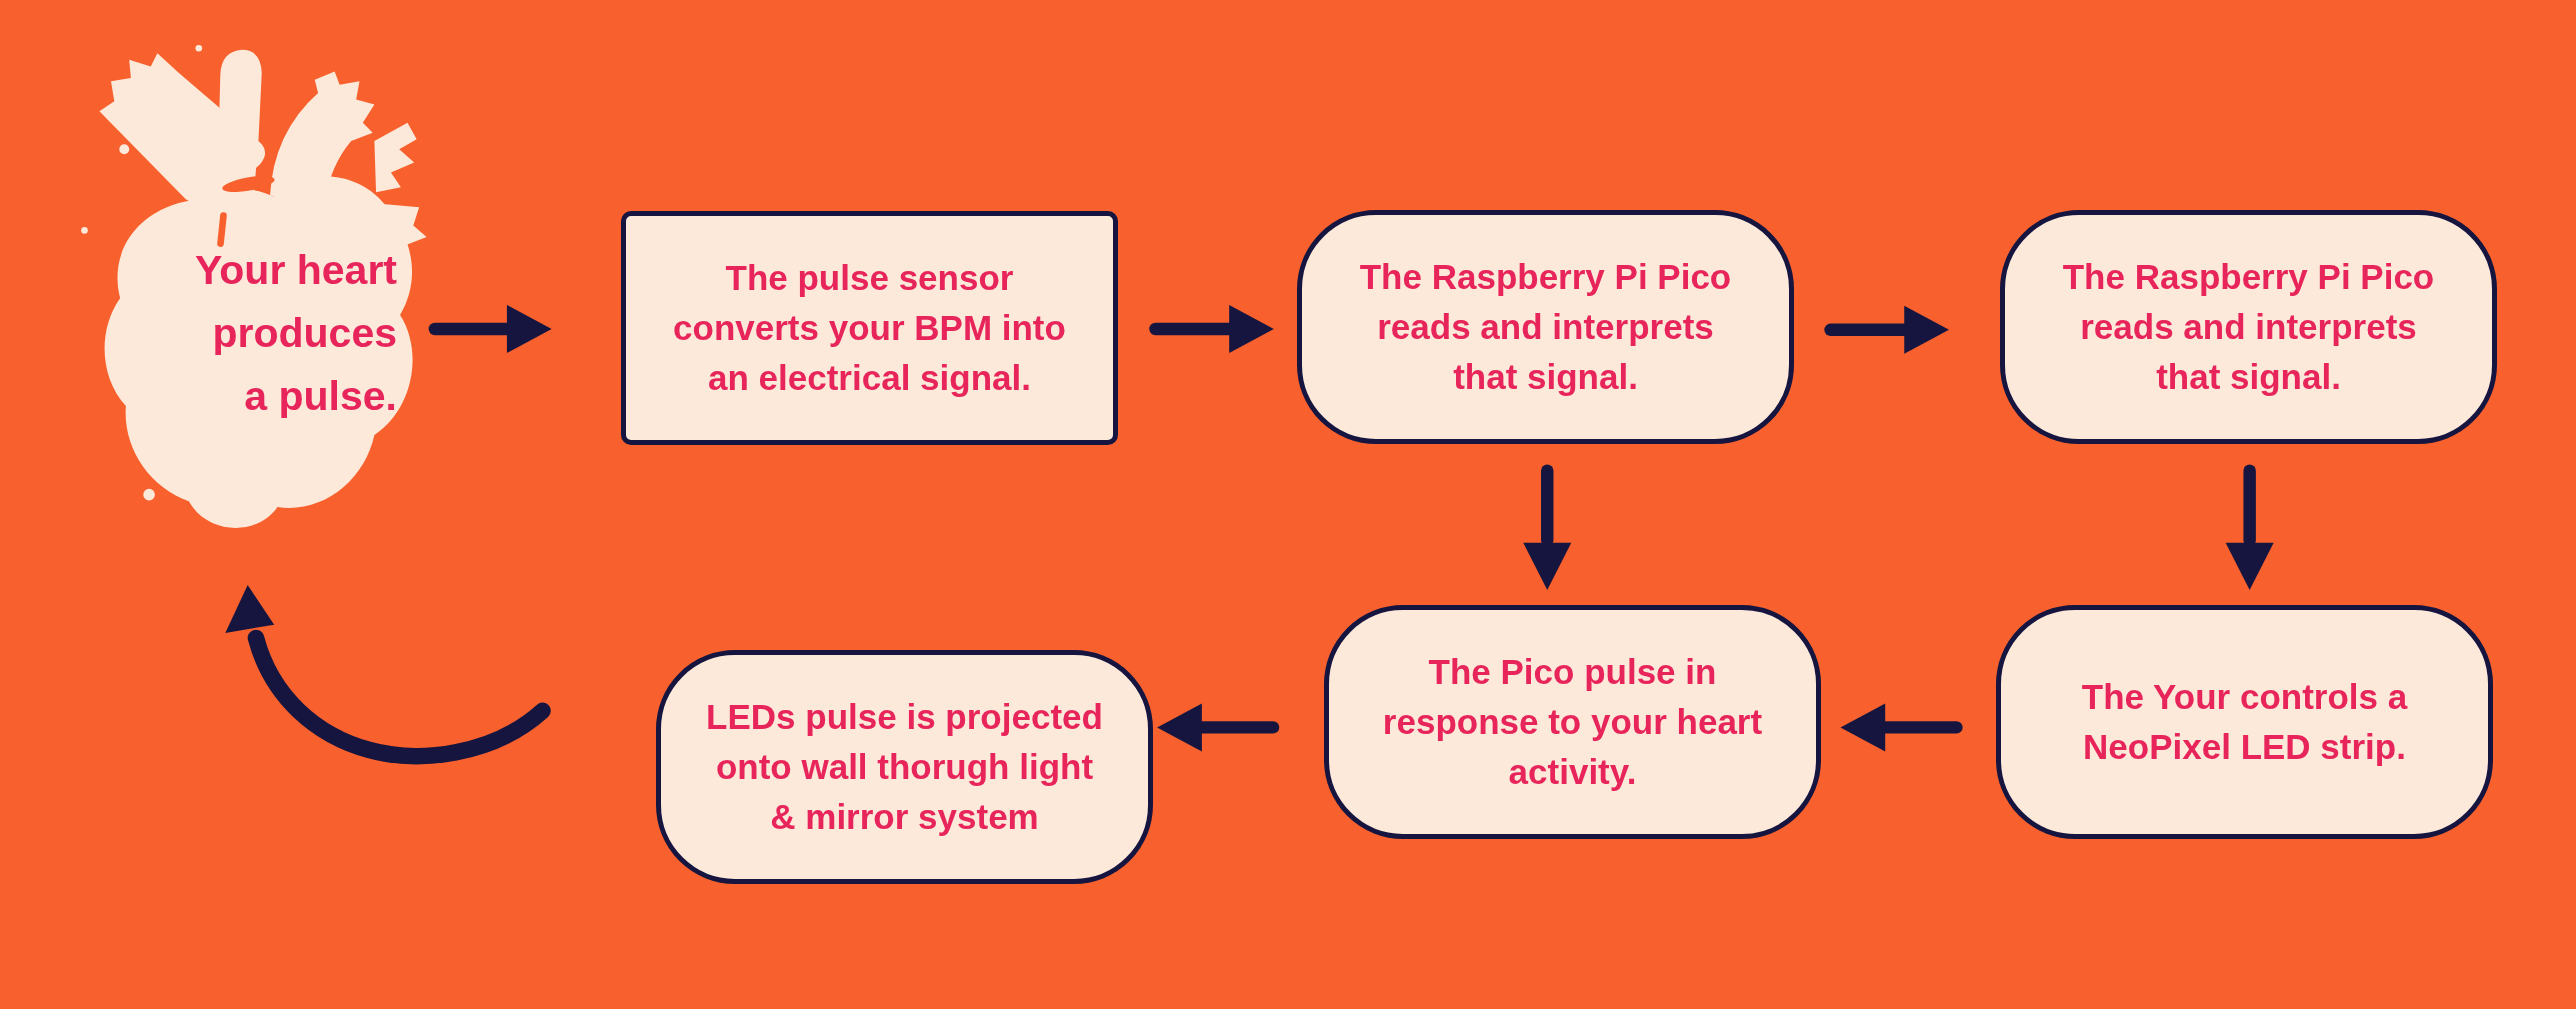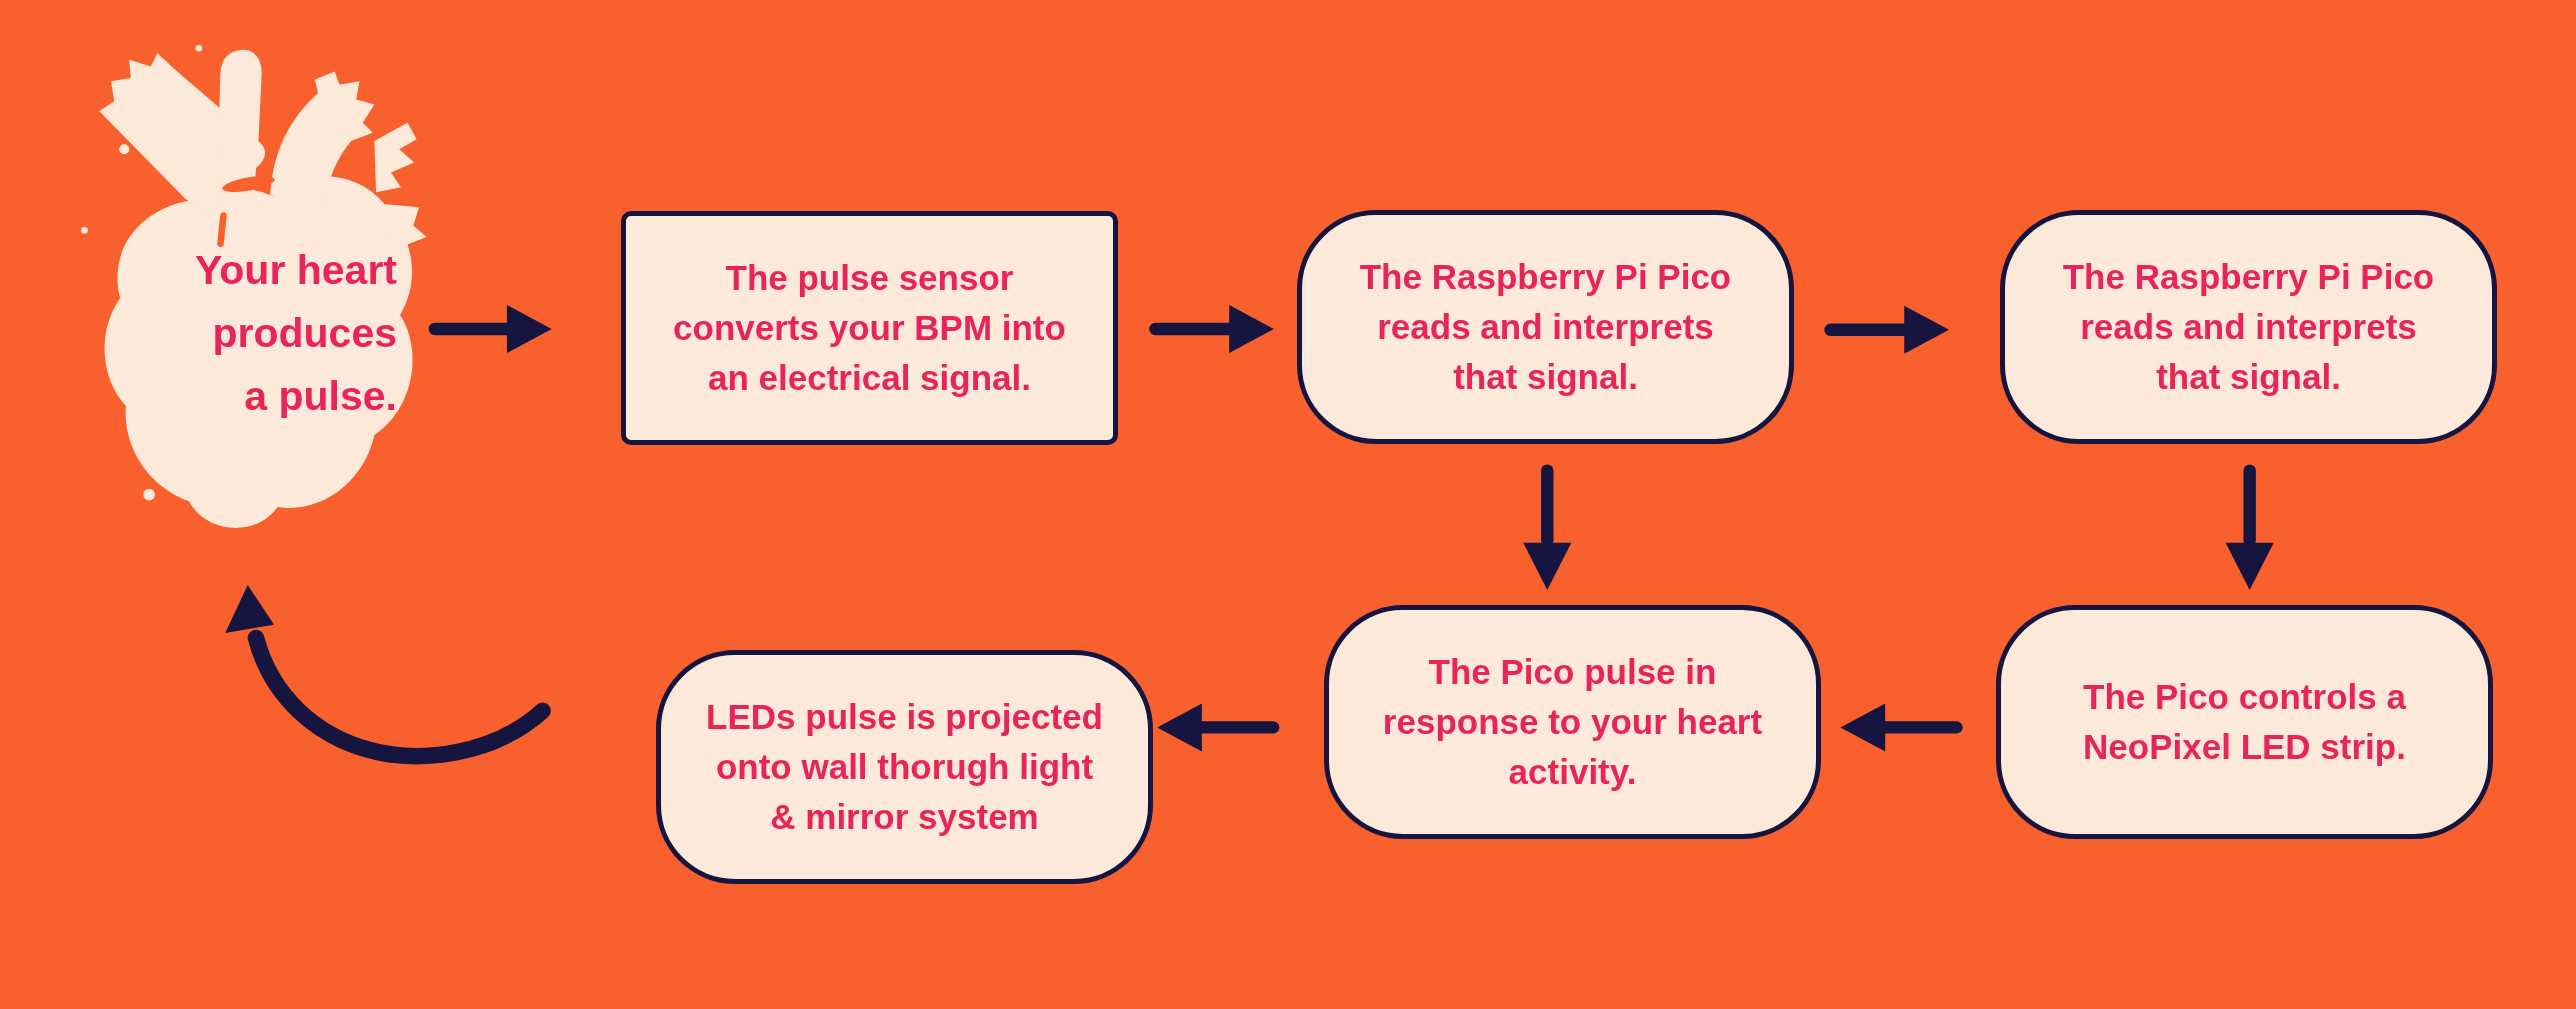--- a/index.html
+++ b/index.html
@@ -186,18 +186,18 @@
 &amp; mirror system</span>
   </div>
 
   <div class="flow-box pos-box5">
     <span class="box-text">The Pico pulse  in
 response to your heart
 activity.</span>
   </div>
 
   <div class="flow-box pos-box6">
-    <span class="box-text">The Pico controls a
+    <span class="box-text">The Your controls a
 NeoPixel LED strip.</span>
   </div>
 
 </div>
 
 
 </body></html>

